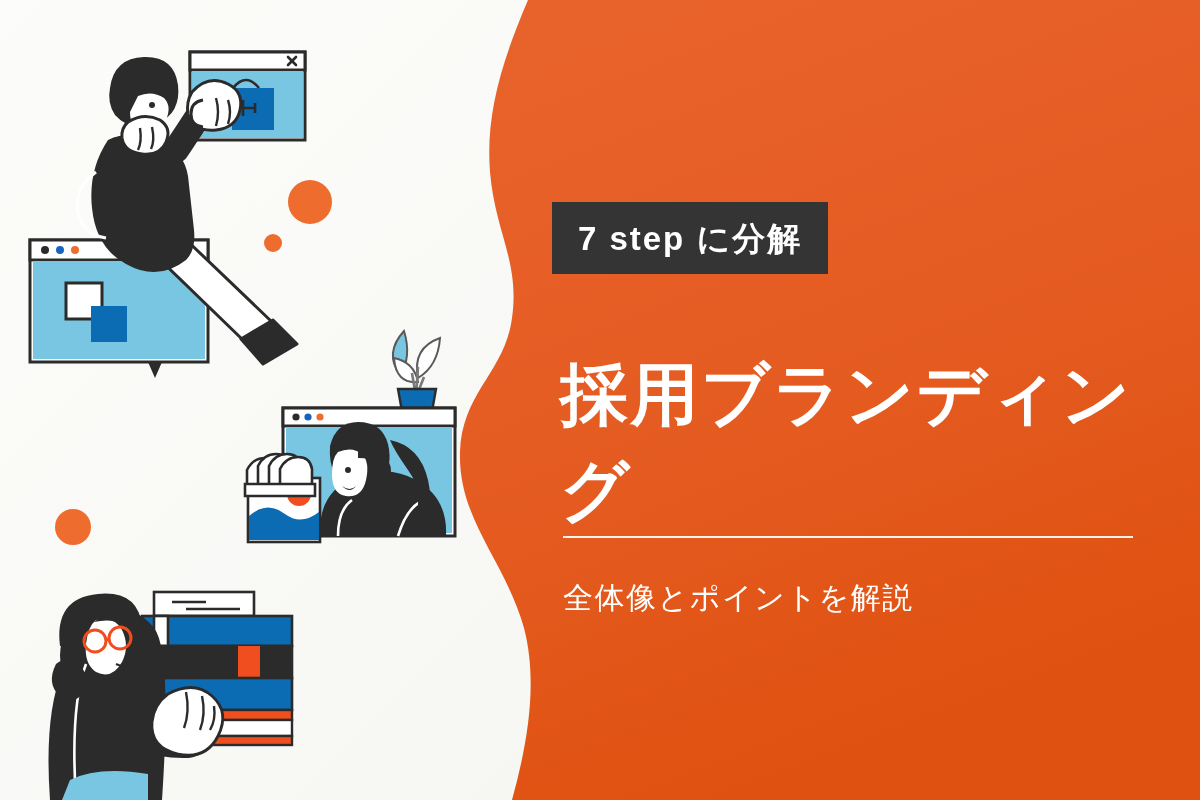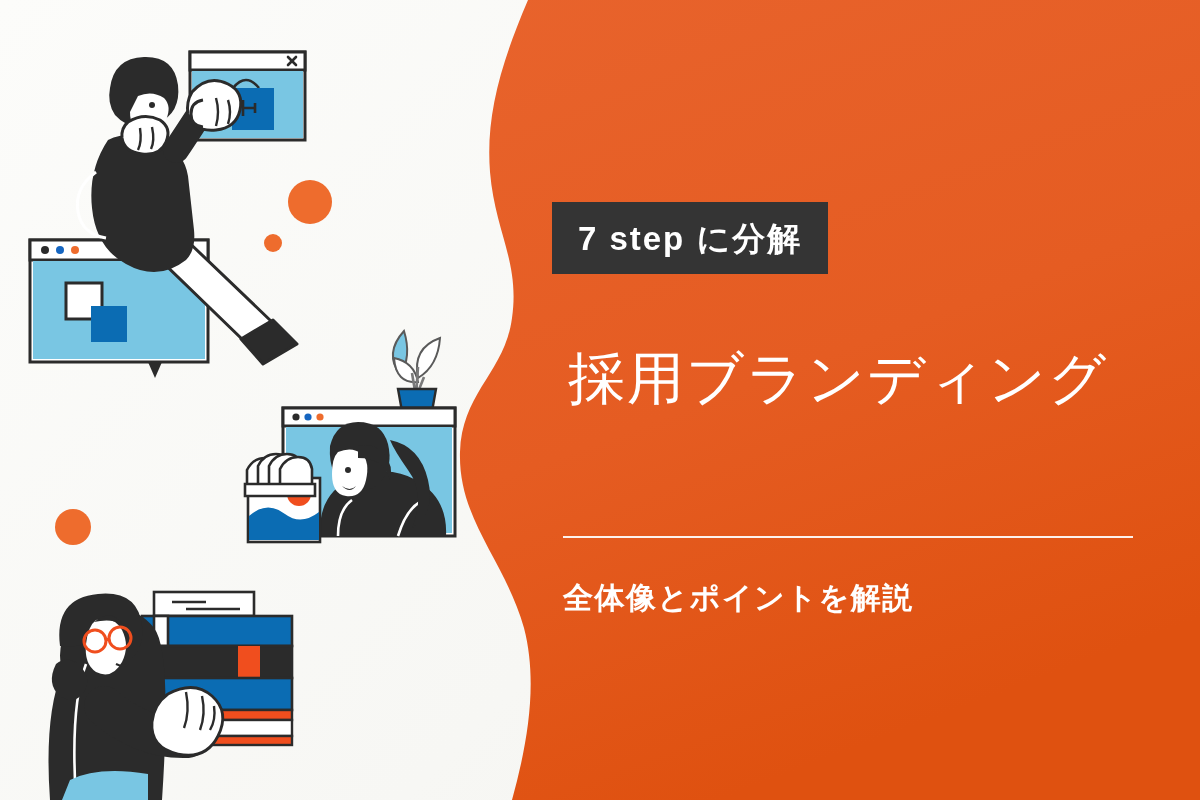--- a/index.html
+++ b/index.html
@@ -50,46 +50,46 @@
   .eyebrow-text {
     color: #ffffff;
     font-size: 33px;
     font-weight: 700;
     letter-spacing: 0.06em;
     white-space: nowrap;
     line-height: 1;
   }
   .headline {
     position: absolute;
-    left: 16px;
+    left: 8px;
     top: 300px;
     width: 612px;
     color: #ffffff;
-    font-size: 57px;
-    font-weight: 400;
+    font-size: 68px;
+    font-weight: 700;
     line-height: 1.42;
     letter-spacing: 0.035em;
   }
   .headline .l2 { display: block; }
   .divider {
     position: absolute;
     left: 11px;
     top: 536px;
     width: 570px;
     height: 2px;
     background: #ffffff;
     opacity: 0.92;
   }
   .subhead {
     position: absolute;
     left: 11px;
     top: 578px;
     color: #ffffff;
     font-size: 30px;
-    font-weight: 700;
+    font-weight: 400;
     letter-spacing: 0.05em;
     line-height: 1.3;
     white-space: nowrap;
   }
 </style>
 </head>
 <body>
 
 <div id="canvas">
 

